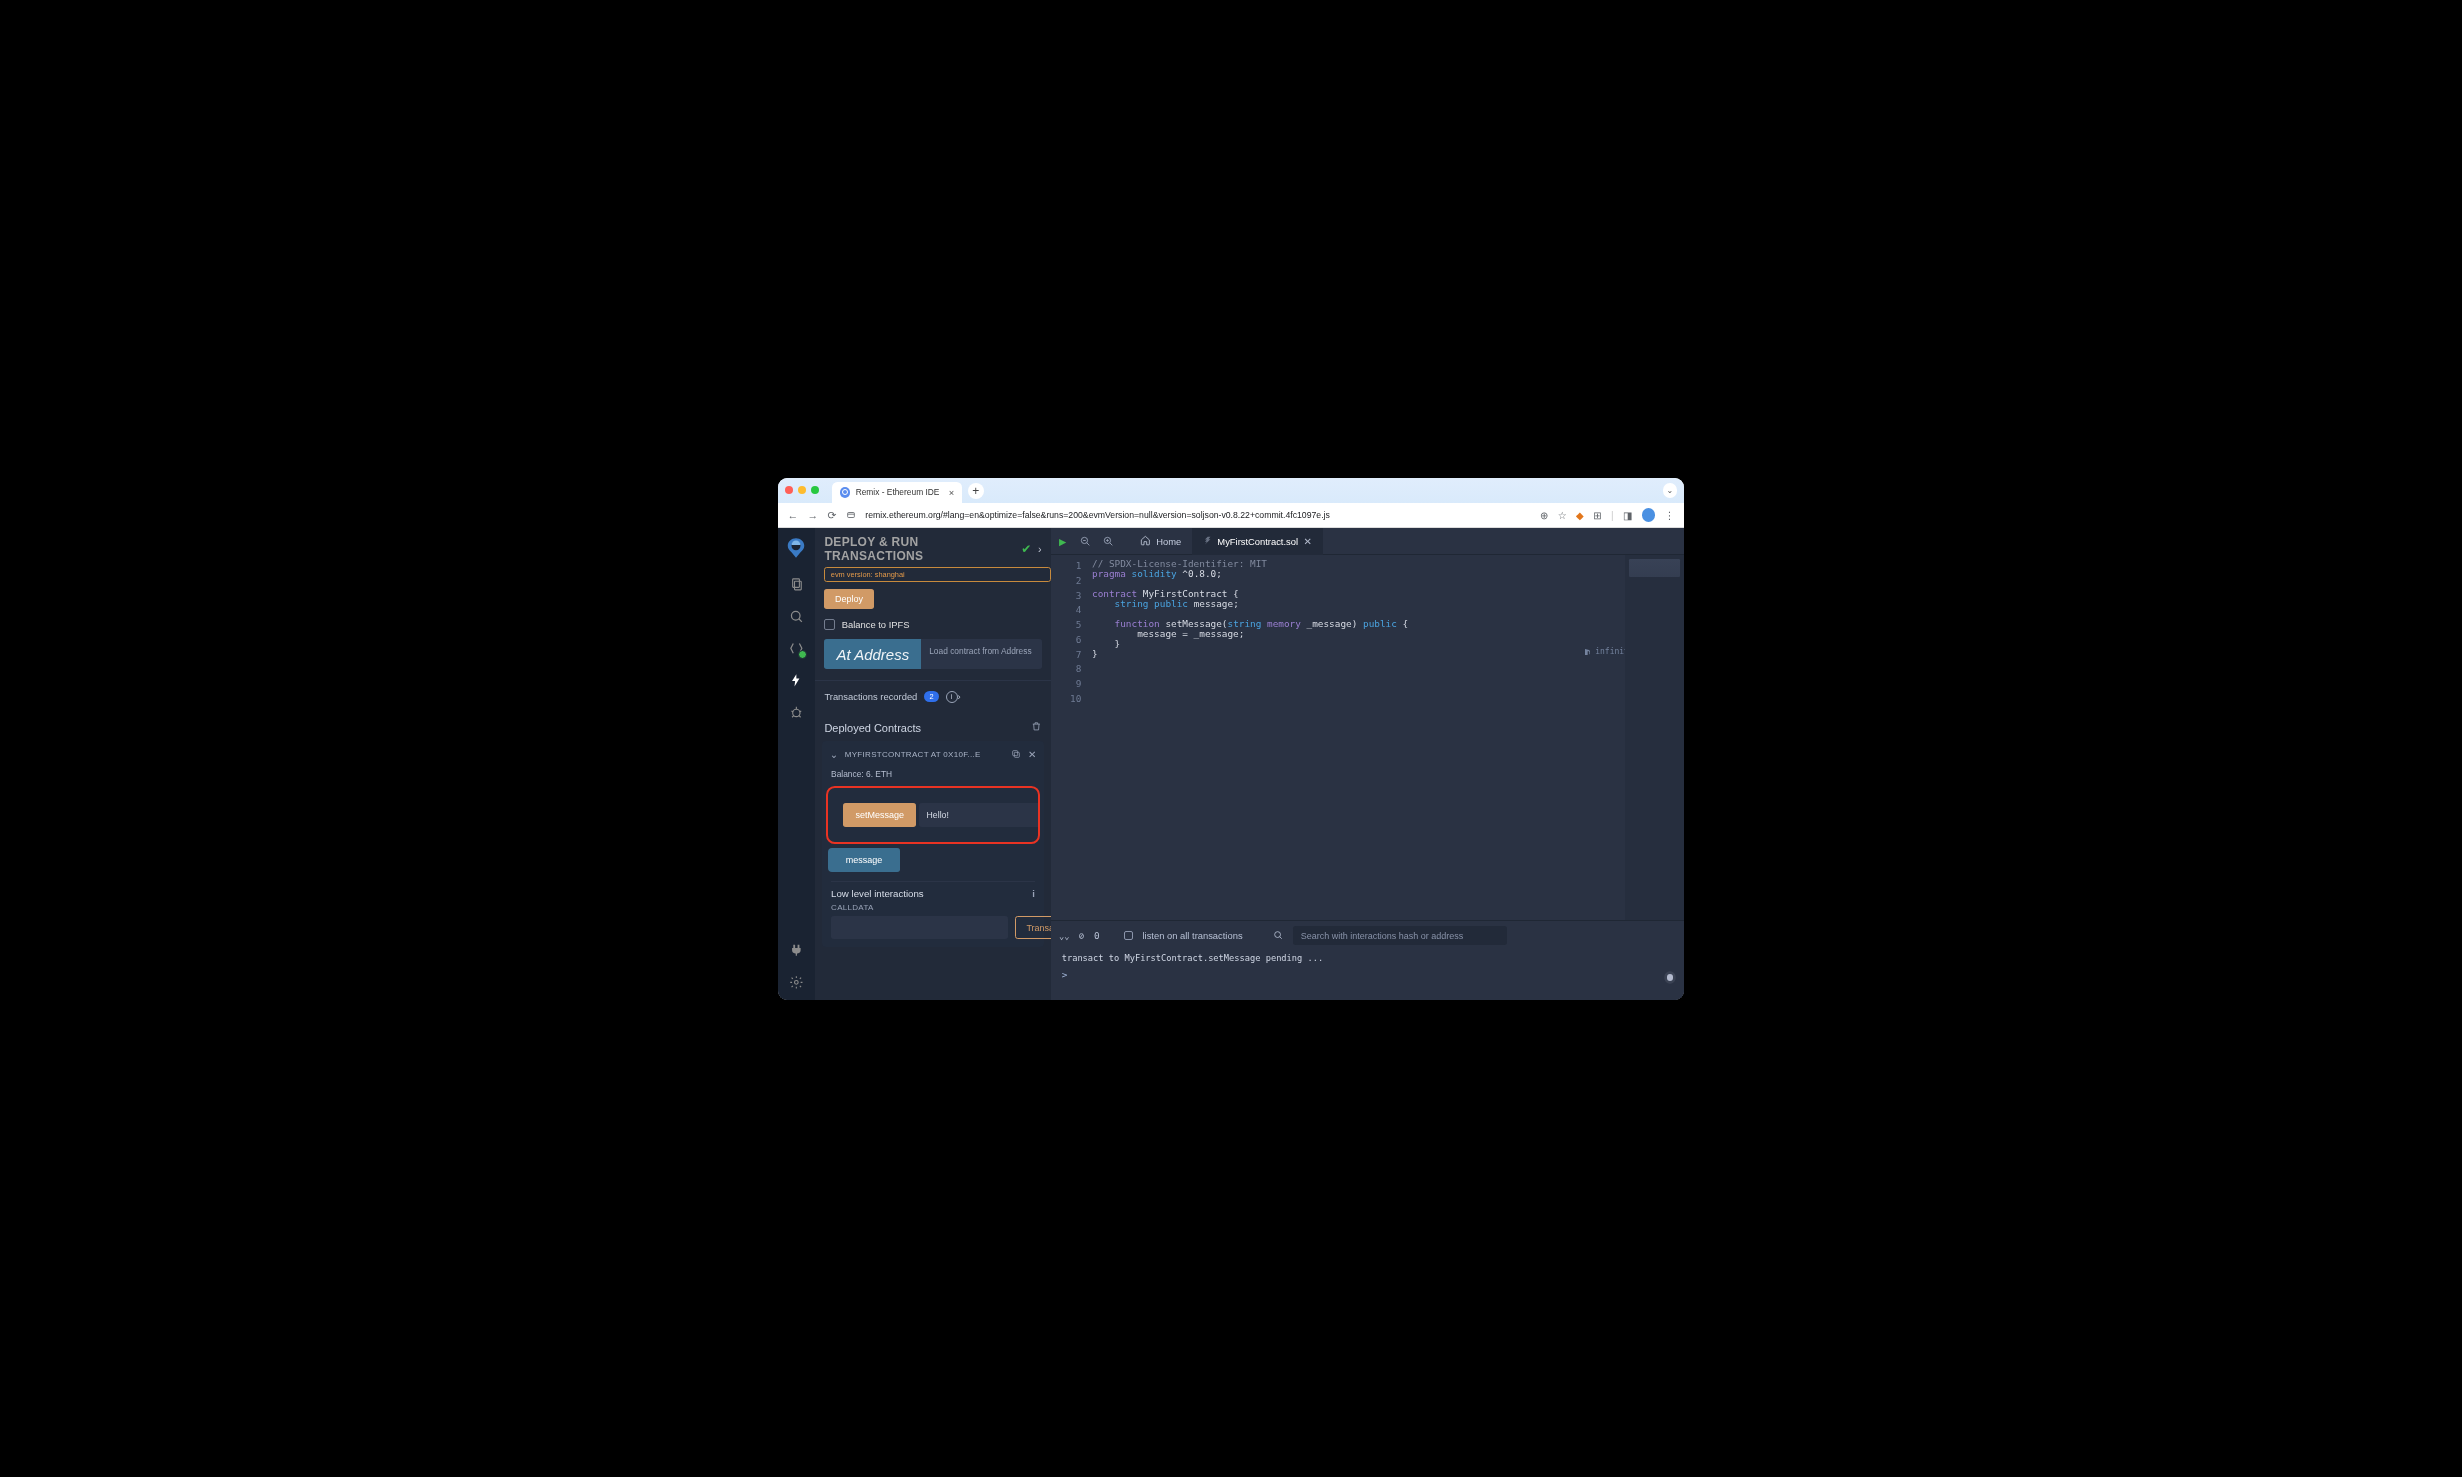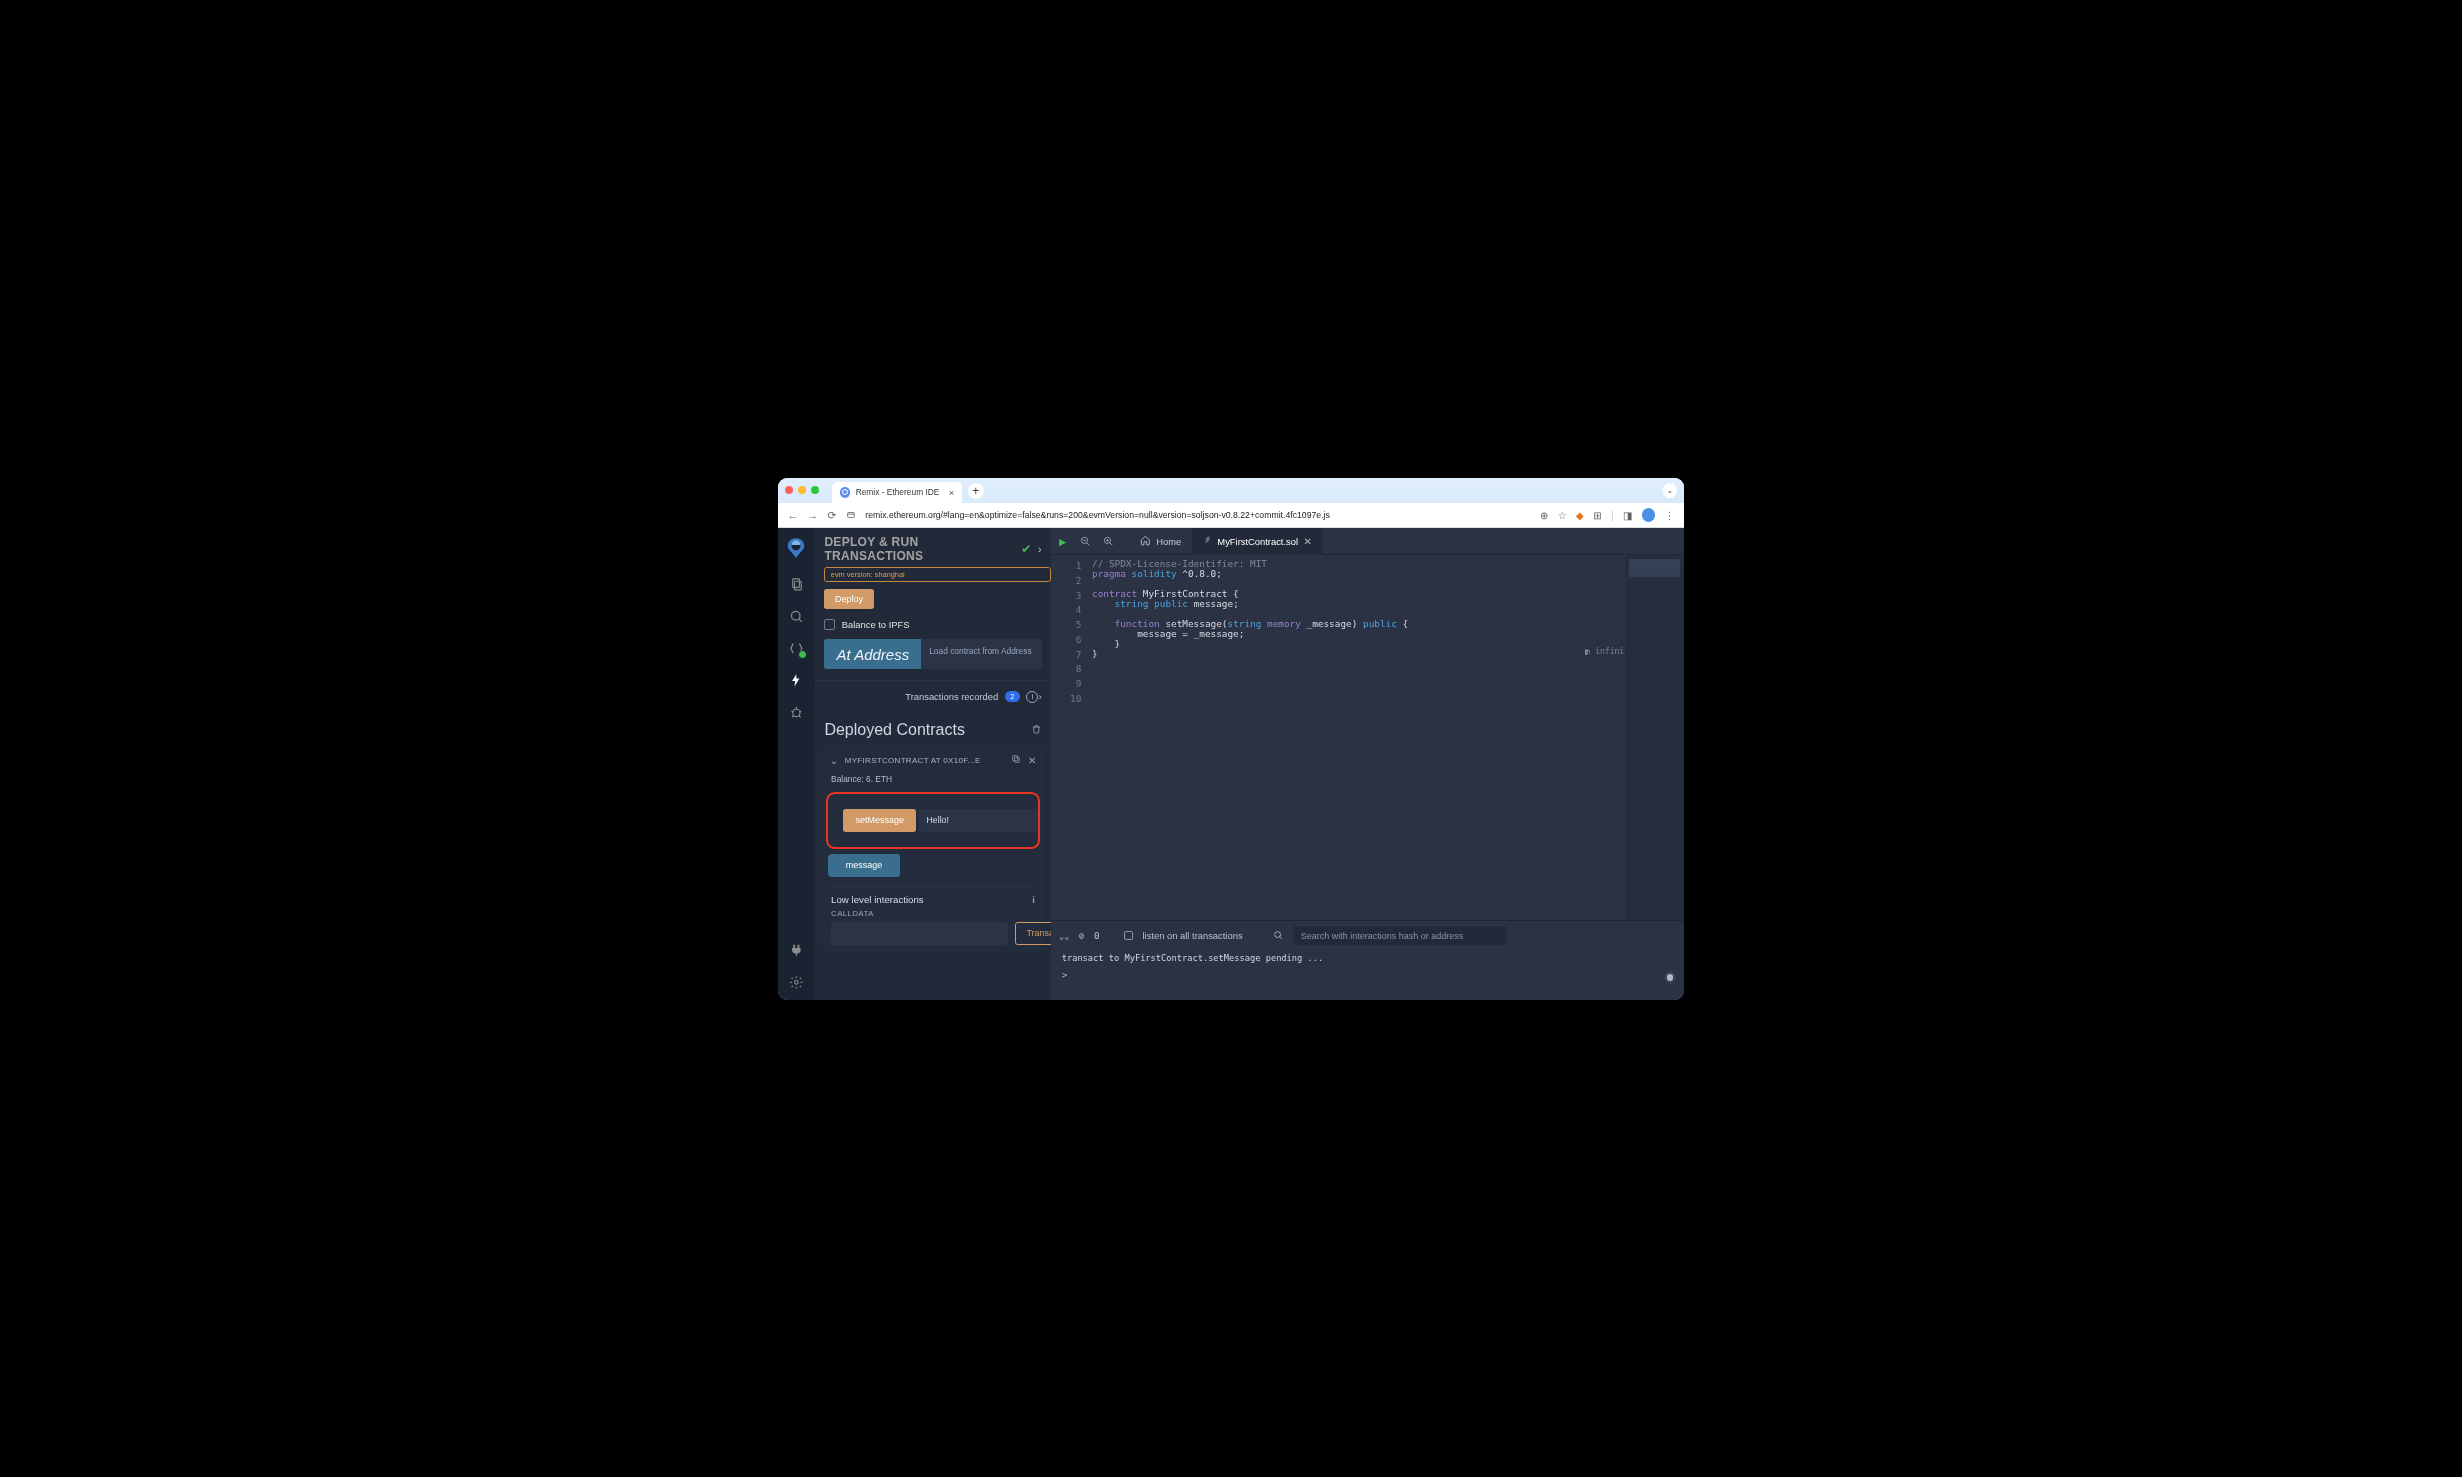--- a/index.html
+++ b/index.html
@@ -115,21 +115,21 @@
   .block { padding:0 9.4px; }
   .deploy-row { display:flex; align-items:flex-end; gap:8px; margin-bottom:8px; }
   .chkrow { display:flex; align-items:center; gap:6.7px; padding:1.3px 9.4px 9.4px 9.4px; color:#e0e0e0;}
   .chkbox { width:10.7px; height:10.7px; border:1px solid #747d8f; border-radius:2px; }
 
   .at-row { display:flex; margin:0 9.4px 10.7px 9.4px; border-radius:2.7px; overflow:hidden; }
   .at-row .ab { background:#3a6e8f; color:#f0f4f7; padding:6.7px 12px; font-size:15px;font-style:italic; }
   .at-row .ai { flex:1; background:#2b3447; color:#9aa4b8; padding:6.7px 8px; font-size:8.4px;}
 
   .section-row {
-    display:flex; align-items:center; justify-content:flex-end;
+    display:flex; align-items:center; justify-content:flex-start;
     padding:9.4px 9.4px; color:#c3cbd9;
     border-top:0.7px solid #2b3447;
   }
   .section-row .left { display:flex; align-items:center; gap:6.7px; }
   .count-badge { background:#2f6feb; color:#fff; border-radius:668px; font-size:7.4px; padding:1.3px 5.4px; }
   .info-circ { width:12px; height:12px; border:1px solid #9aa4b8; border-radius:50%; display:flex; align-items:center; justify-content:center; font-size:7.4px;}
 
   .deployed-card {
     margin:5.4px 6.7px 9.4px 6.7px; background:#222c3d; border-radius:4px; padding-bottom:8px;
   }
@@ -148,21 +148,21 @@
   .fn-input { flex:1; background:#2b3447; border:none; color:#d8dee9; font-size:8.7px; padding:0 8px; margin-left:2.7px; border-radius:2.7px;}
 
   .divider { height:0.7px; background:#2b3447; margin:9.4px 9.4px 6.7px 9.4px; }
   .lli-head { display:flex; align-items:center; justify-content:space-between; padding:0 9.4px;}
   .lli-head h3 { font-size:9.7px; font-weight:500; color:#d8dee9;}
   .calldata-lbl { padding:4px 9.4px 4px 9.4px; font-size:8px; color:#9aa4b8; letter-spacing:0.3px;}
   .transact-row { display:flex; gap:6.7px; padding:0 9.4px; align-items:stretch;}
   .transact-row .ti { flex:1; background:#2b3447; border:none; border-radius:2.7px; height:23px;}
 
   .dep-title-row{display:flex;align-items:center;justify-content:space-between;padding:9.4px 9.4px 1.3px 9.4px;}
-  .dep-title-row h2{font-size:16px; font-weight:500; color:#cfd6e4;}
+  .dep-title-row h2{font-size:11px; font-weight:500; color:#cfd6e4;}
 
   
   .main { flex:1; display:flex; flex-direction:column; background:#2a3243; min-width:0;}
   .toolbar {
     height:27px; background:#2a3243; display:flex; align-items:center;
     border-bottom:0.7px solid #1f2734;
   }
   .tb-icn { width:23px; display:flex; align-items:center; justify-content:center; color:#9aa4b8; font-size:10.7px;}
   .tb-icn.play { color:#3fb950; font-size:9.4px;}
   .etab {

